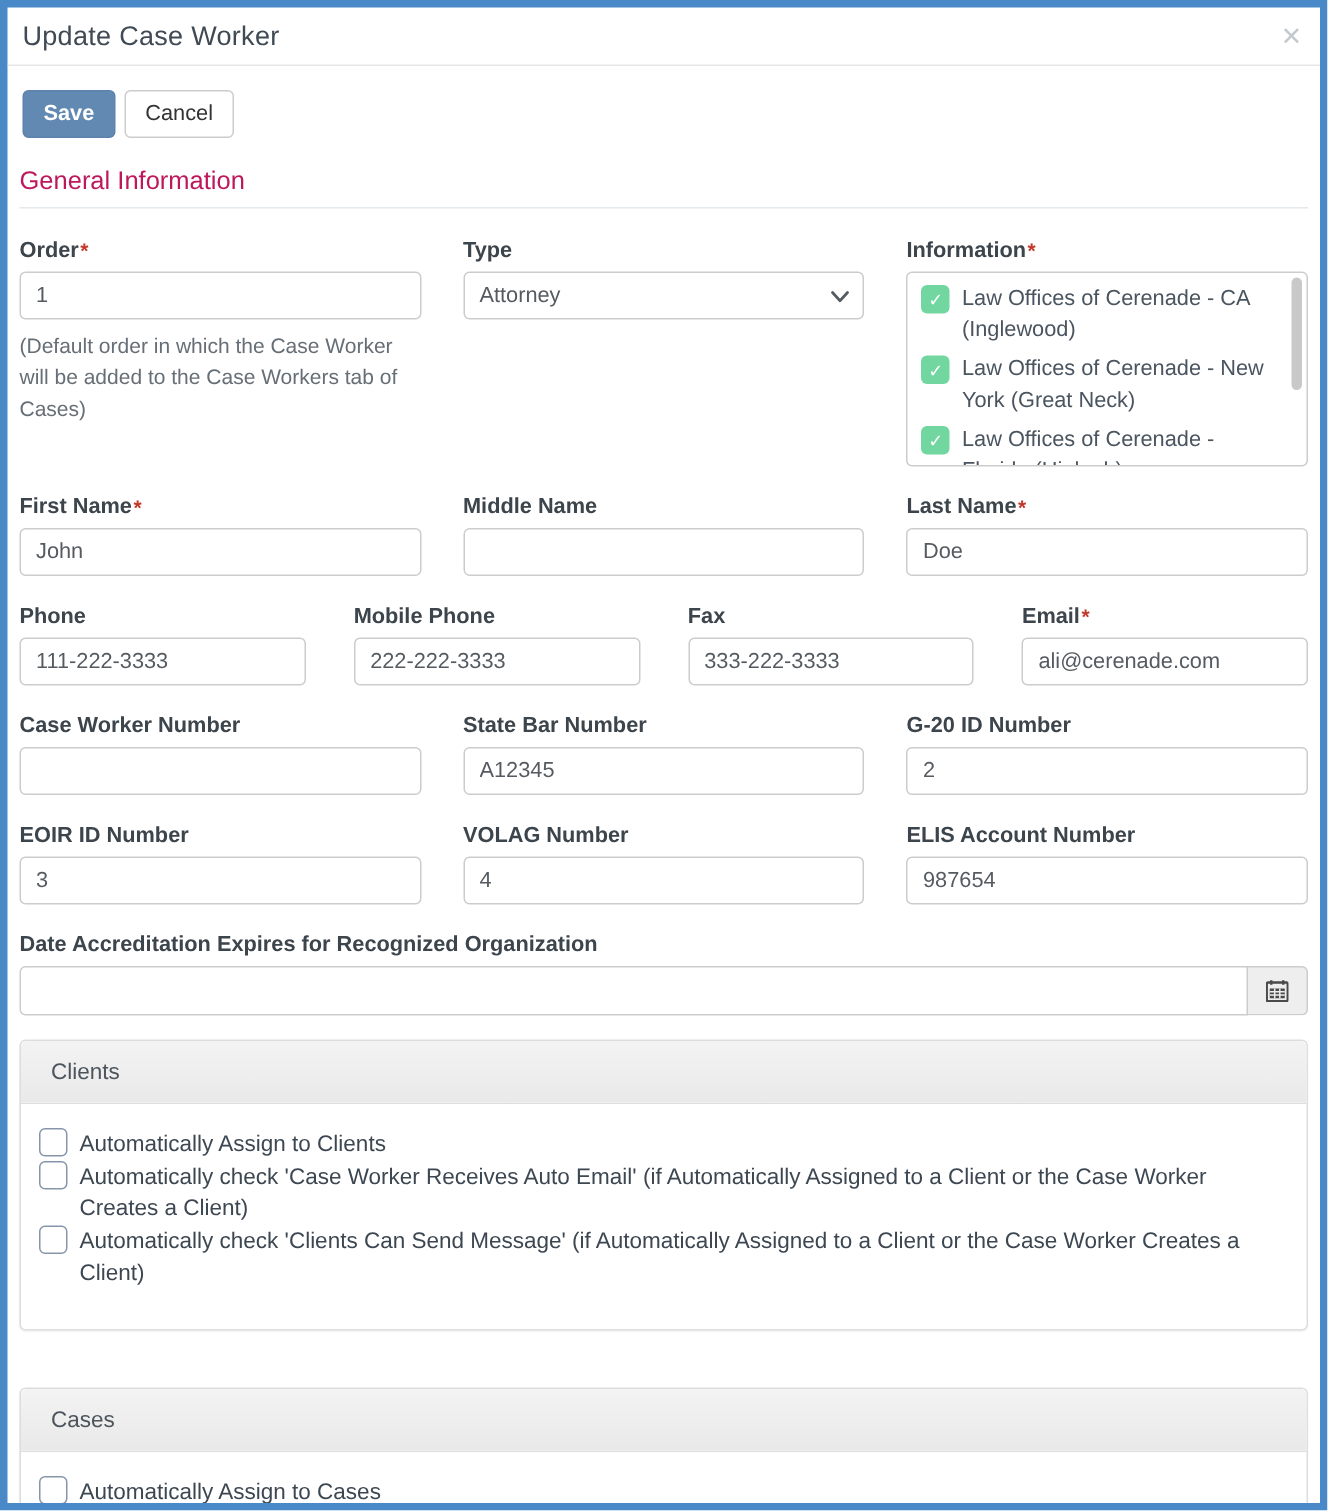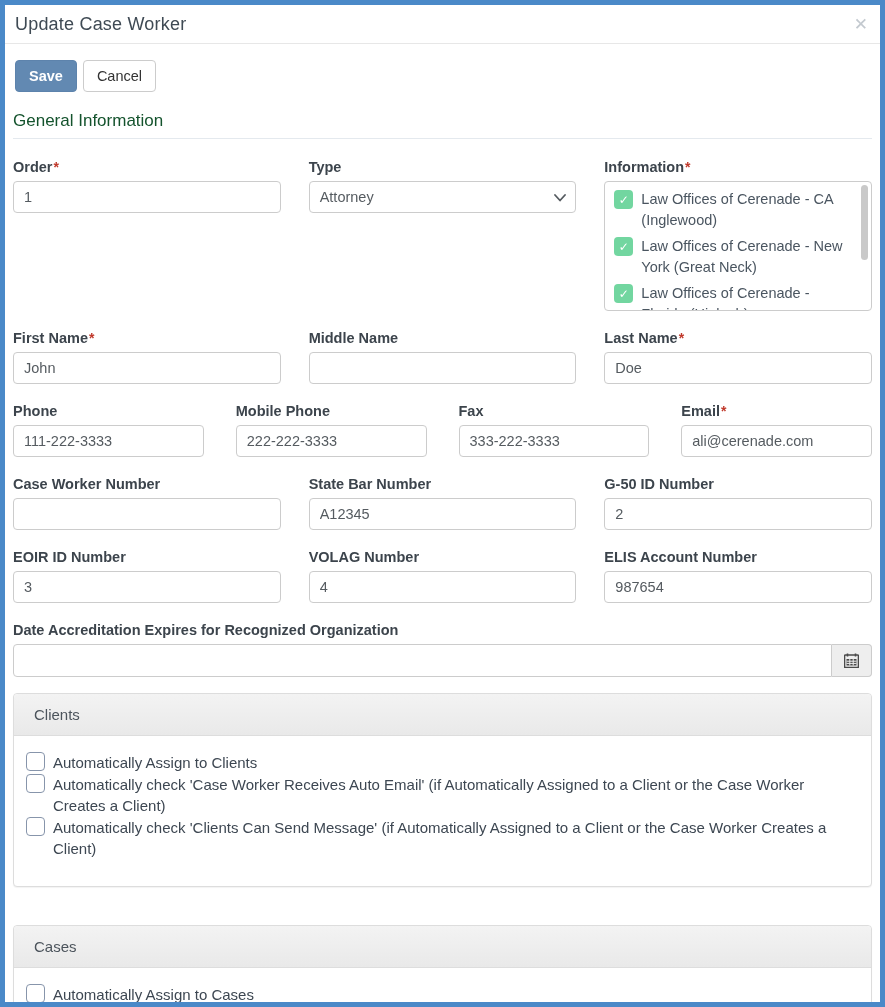--- a/index.html
+++ b/index.html
@@ -29,21 +29,21 @@
   
   .toolbar { margin:16px 0 0 10px; display:flex; gap:6px; }
   .btn {
     font-family:inherit; font-size:14.5px; border-radius:4px;
     padding:6px 13px; cursor:pointer; line-height:18px;
   }
   .btn-save { background:#6289b2; border:1px solid #5d83ac; color:#fff;font-weight:bold; }
   .btn-cancel { background:#fff; border:1px solid #ccc; color:#333; }
   
   .section-heading { margin:19px 8px 0 8px; }
-  .section-heading h2 { font-size:17px; font-weight:400; color:#14532d; }
+  .section-heading h2 { font-size:17px; font-weight:400; color:#be185d; }
   .section-heading hr { border:none; border-top:1px solid #e4e9ee; margin-top:7px; }
   
   .form { padding:0 8px; }
   .frow { display:grid; column-gap:28px; }
   .cols3 { grid-template-columns:repeat(3,1fr); }
   .cols4 { grid-template-columns:repeat(4,1fr); column-gap:27px;gap:32px; }
   .frow { margin-top:19px; }
   .frow.first { margin-top:20px; }
   .flabel {
     display:block; font-size:14.5px; font-weight:600; color:#3c444c;
@@ -133,20 +133,21 @@
     <h2>General Information</h2>
     <hr>
   </div>
 
   <div class="form">
 
     <div class="frow cols3 first">
       <div>
         <label class="flabel"><span>Order</span><span class="req">*</span></label>
         <input class="tinput" value="1" style="">
+        <div class="help">(Default order in which the Case Worker will be added to the Case Workers tab of Cases)</div>
       </div>
       <div>
         <label class="flabel">Type</label>
         <div class="select-box">
           <span>Attorney</span>
           <svg width="12" height="8" viewBox="0 0 12 8">
               <polyline points="1,1 6,6.5 11,1" fill="none" stroke="#555b60" stroke-width="1.8" stroke-linecap="round" stroke-linejoin="round"></polyline>
             </svg>
         </div>
       </div>
@@ -213,21 +214,21 @@
     <div class="frow cols3">
       <div>
         <label class="flabel">Case Worker Number</label>
         <input class="tinput" value="" style="">
       </div>
       <div>
         <label class="flabel">State Bar Number</label>
         <input class="tinput" value="A12345" style="">
       </div>
       <div>
-        <label class="flabel">G-50 ID Number</label>
+        <label class="flabel">G-20 ID Number</label>
         <input class="tinput" value="2" style="">
       </div>
     </div>
 
     <div class="frow cols3">
       <div>
         <label class="flabel">EOIR ID Number</label>
         <input class="tinput" value="3" style="">
       </div>
       <div>

